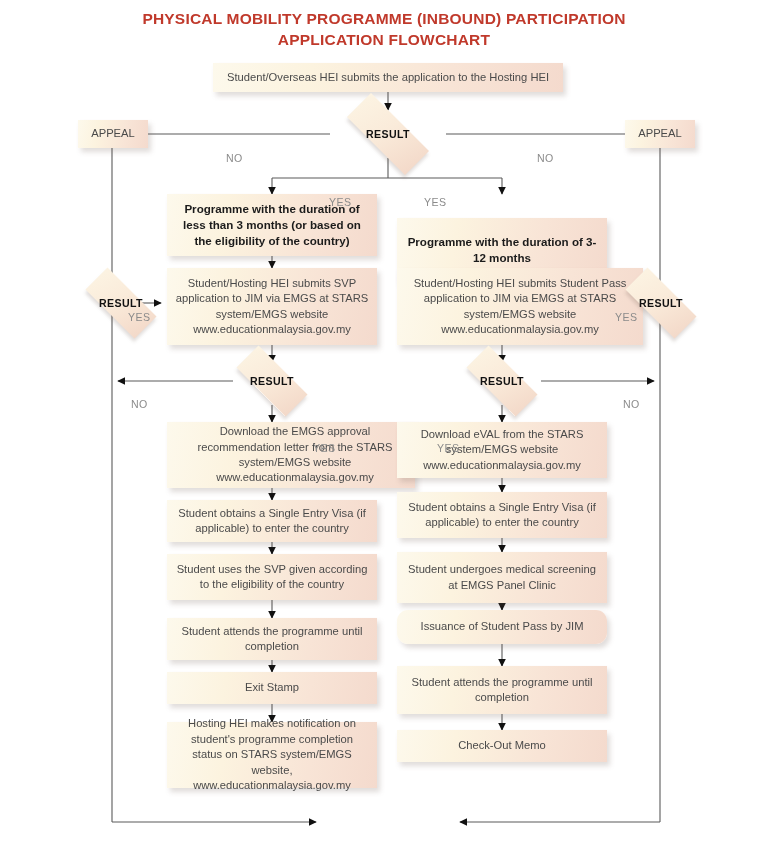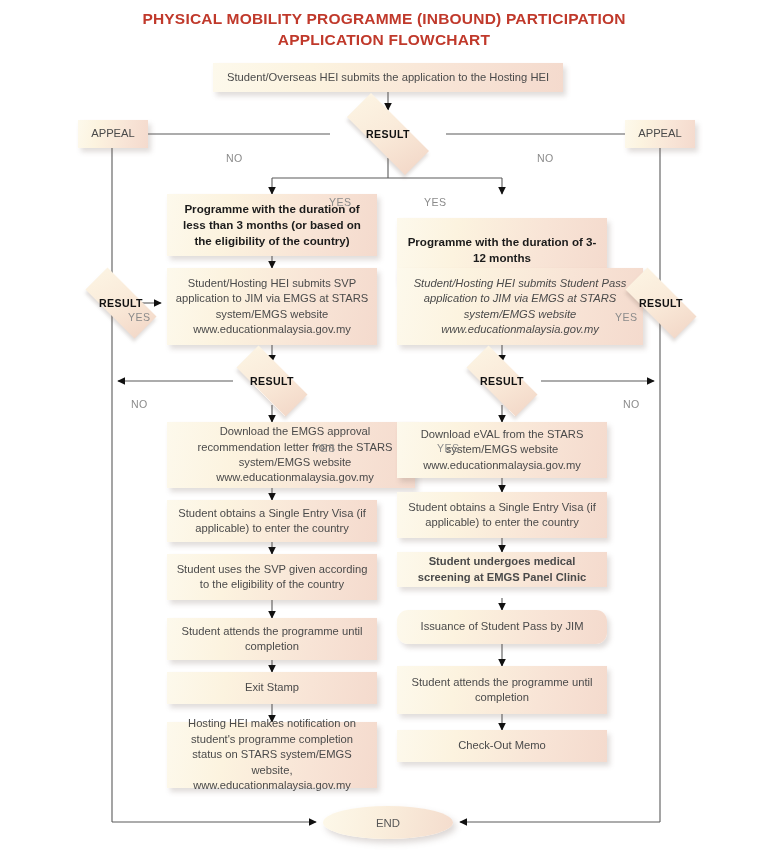--- a/index.html
+++ b/index.html
@@ -210,21 +210,21 @@
   <div class="box bold" style="left:167px; top:194px; width:210px; height:62px;">
     <span>Programme with the duration of less than 3 months (or based on the eligibility of the country)</span>
   </div>
   <div class="box bold" style="left:397px; top:194px; width:210px; height:64px;margin-top:24px;">
     <span>Programme with the duration of 3-12 months</span>
   </div>
 
   <div class="box" style="left:167px; top:268px; width:210px; height:77px;">
     <span>Student/Hosting HEI submits SVP application to JIM via EMGS at STARS system/EMGS website www.educationmalaysia.gov.my</span>
   </div>
-  <div class="box" style="left:397px; top:268px; width:246px; height:77px;font-style:italic;">
+  <div class="box" style="left:397px; top:268px; width:246px; height:77px;">
     <span>Student/Hosting HEI submits Student Pass application to JIM via EMGS at STARS system/EMGS website www.educationmalaysia.gov.my</span>
   </div>
 
   <div class="diamond" style="left:72px; top:281px; width:98px; height:44px;">
     <span class="shape"></span>
     <span class="dlabel">RESULT</span>
   </div>
   <div class="diamond" style="left:612px; top:281px; width:98px; height:44px;">
     <span class="shape"></span>
     <span class="dlabel">RESULT</span>
@@ -257,36 +257,33 @@
   <div class="box" style="left:167px; top:722px; width:210px; height:66px;">
     <span>Hosting HEI makes notification on student's programme completion status on STARS system/EMGS website, www.educationmalaysia.gov.my</span>
   </div>
 
   <div class="box" style="left:397px; top:422px; width:210px; height:56px;">
     <span>Download eVAL from the STARS system/EMGS website www.educationmalaysia.gov.my</span>
   </div>
   <div class="box" style="left:397px; top:492px; width:210px; height:46px;">
     <span>Student obtains a Single Entry Visa (if applicable) to enter the country</span>
   </div>
-  <div class="box" style="left:397px; top:552px; width:210px; height:35px;font-weight:bold;">
+  <div class="box" style="left:397px; top:552px; width:210px; height:51px;">
     <span>Student undergoes medical screening at EMGS Panel Clinic</span>
   </div>
   <div class="box" style="left:397px; top:610px; width:210px; height:34px;border-radius:11px;">
     <span>Issuance of Student Pass by JIM</span>
   </div>
   <div class="box" style="left:397px; top:666px; width:210px; height:48px;">
     <span>Student attends the programme until completion</span>
   </div>
   <div class="box" style="left:397px; top:730px; width:210px; height:32px;">
     <span>Check-Out Memo</span>
   </div>
 
-  <div class="ellipse" style="left:323px; top:806px; width:130px; height:33px;">
-    <span>END</span>
-  </div>
 
   <div class="elabel" style="left:226px; top:112px;">NO</div>
   <div class="elabel" style="left:537px; top:112px;">NO</div>
   <div class="elabel" style="left:329px; top:156px;">YES</div>
   <div class="elabel" style="left:424px; top:156px;">YES</div>
 
   <div class="elabel" style="left:128px; top:271px;">YES</div>
   <div class="elabel" style="left:615px; top:271px;">YES</div>
 
   <div class="elabel" style="left:131px; top:358px;">NO</div>

